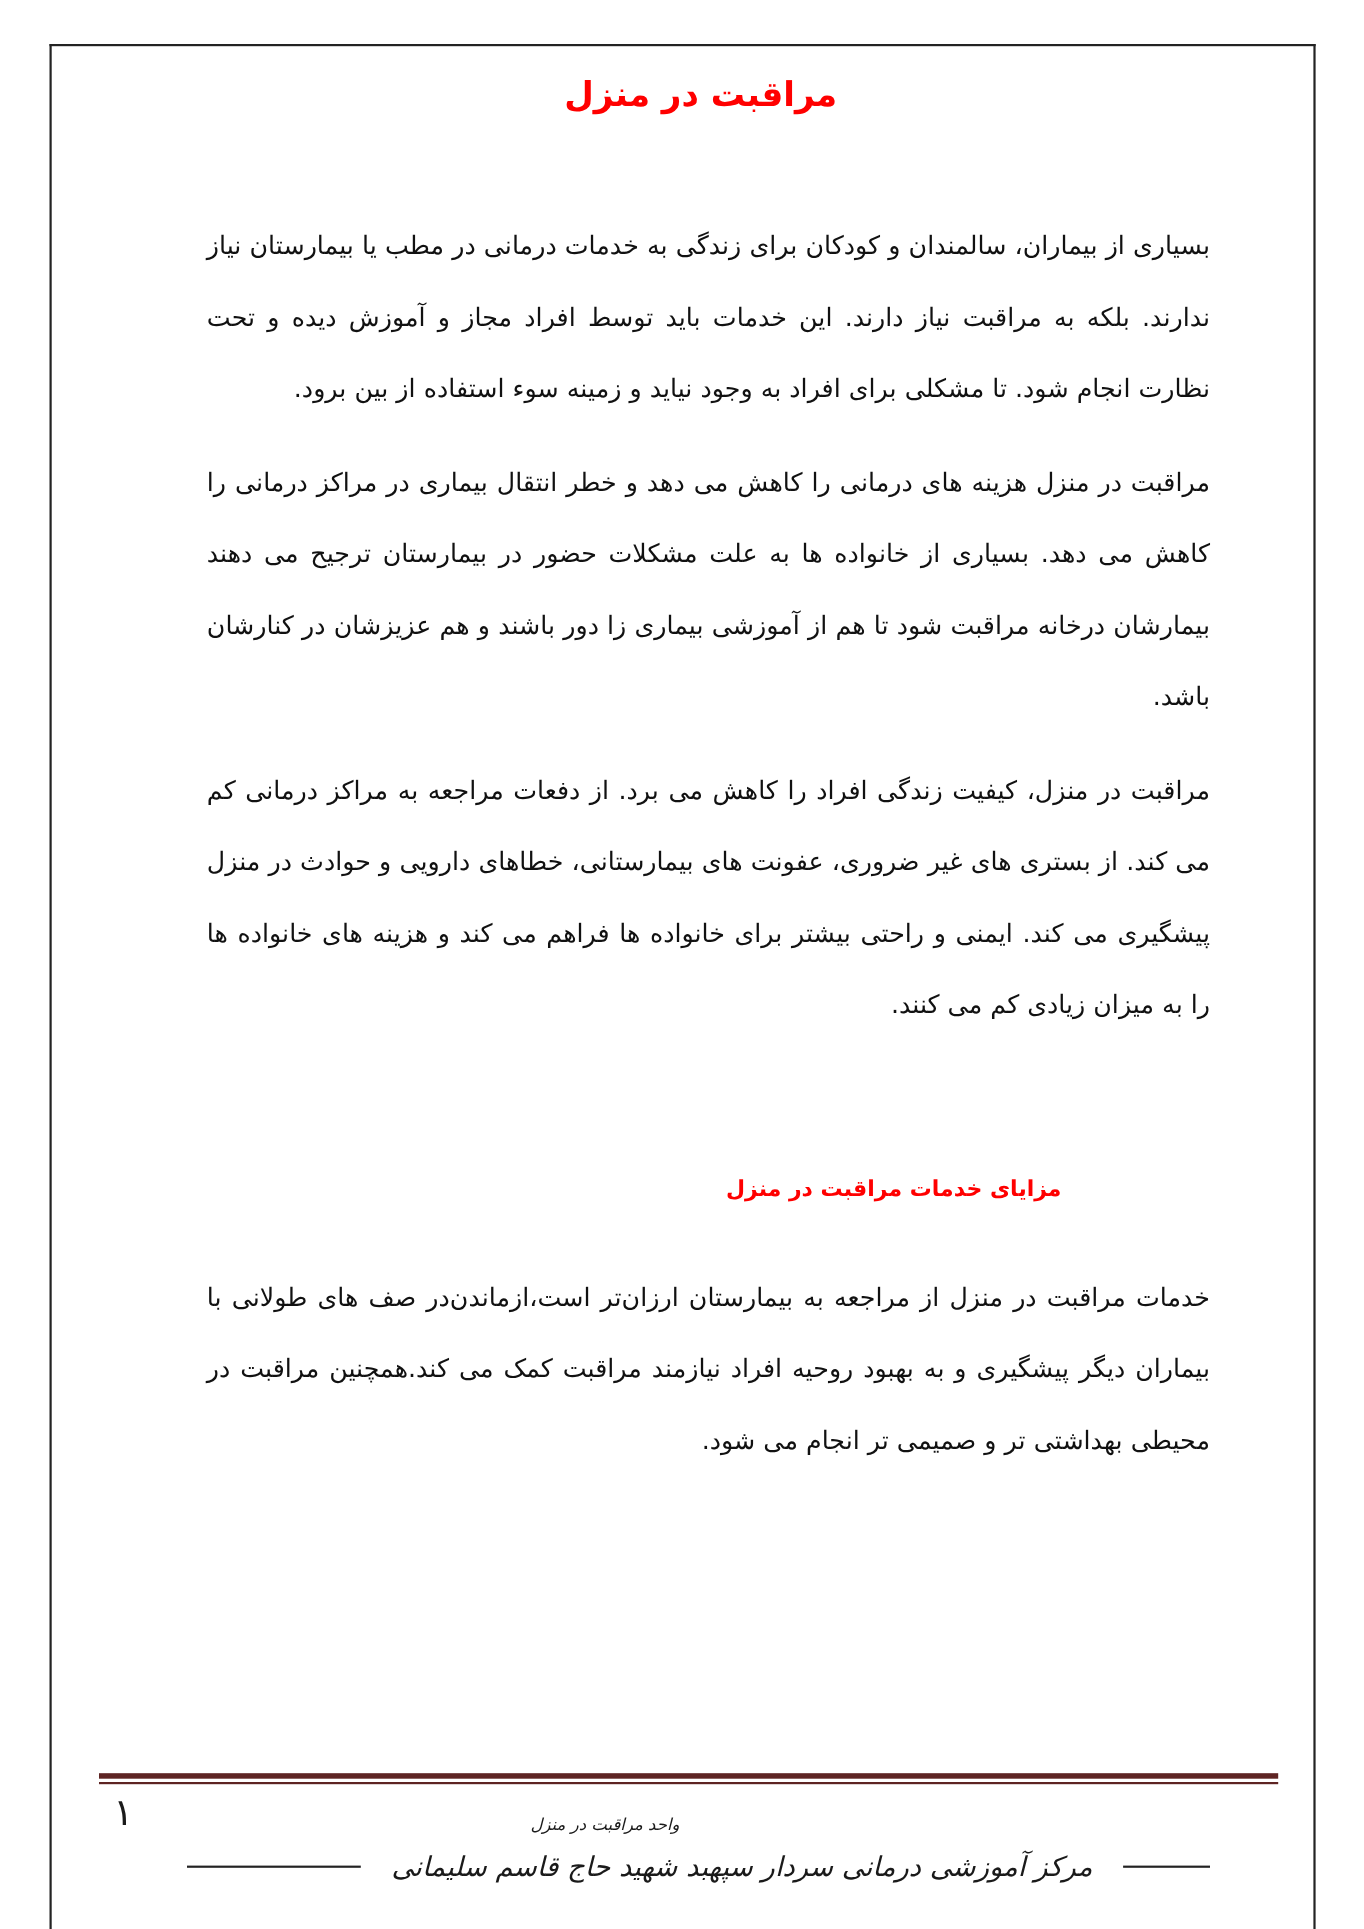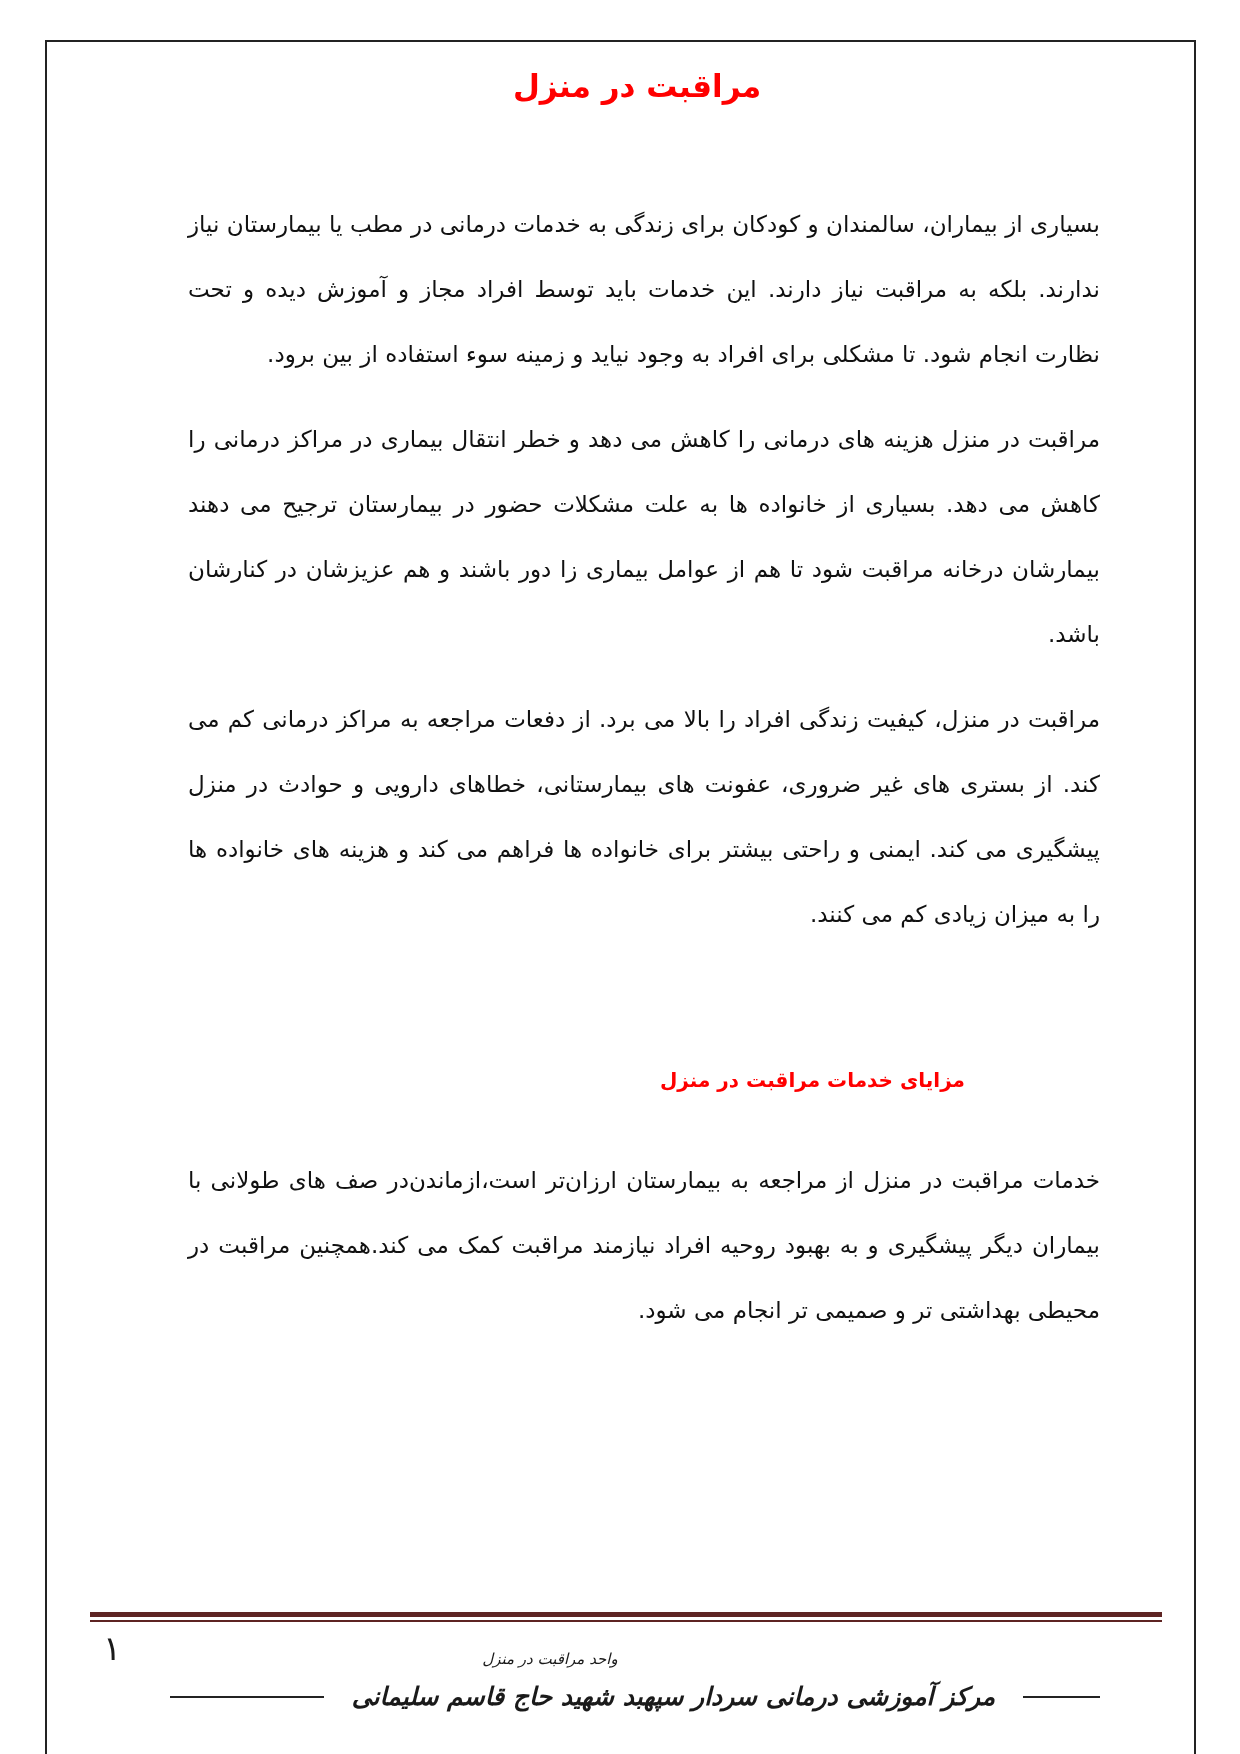--- a/index.html
+++ b/index.html
@@ -74,21 +74,20 @@
     font-style: italic;
     color: #1a1a1a;
   }
   .sig2 {
     position: absolute;
     top: 1682px; left: 170px;
     width: 930px;
     display: flex;
     align-items: center;
     direction: ltr;
-    font-weight: bold;
   }
   .rule-seg { border-top: 2px solid #232323; height: 0; }
   .rule-left  { flex: 2; margin-right: 28px; }
   .rule-right { flex: 1; margin-left: 28px; }
   .sig2-text {
     direction: rtl;
     font-size: 25px;
     font-style: italic;
     white-space: nowrap;
     color: #1a1a1a;
@@ -98,22 +97,22 @@
 <body>
 
 <div class="page">
 
   <div class="frame"></div>
 
   <h1 class="title">مراقبت در منزل</h1>
 
   <div class="content">
     <p>بسیاری از بیماران، سالمندان و کودکان برای زندگی به خدمات درمانی در مطب یا بیمارستان نیاز ندارند. بلکه به مراقبت نیاز دارند. این خدمات باید توسط افراد مجاز و آموزش دیده و تحت نظارت انجام شود. تا مشکلی برای افراد به وجود نیاید و زمینه سوء استفاده از بین برود.</p>
-    <p>مراقبت در منزل هزینه های درمانی را کاهش می دهد و خطر انتقال بیماری در مراکز درمانی را کاهش می دهد. بسیاری از خانواده ها به علت مشکلات حضور در بیمارستان ترجیح می دهند بیمارشان درخانه مراقبت شود تا هم از عوامل بیماری زا دور باشند و هم عزیزشان در کنارشان باشد.</p>
-    <p>مراقبت در منزل، کیفیت زندگی افراد را بالا می برد. از دفعات مراجعه به مراکز درمانی کم می کند. از بستری های غیر ضروری، عفونت های بیمارستانی، خطاهای دارویی و حوادث در منزل پیشگیری می کند. ایمنی و راحتی بیشتر برای خانواده ها فراهم می کند و هزینه های خانواده ها را به میزان زیادی کم می کنند.</p>
+    <p>مراقبت در منزل هزینه های درمانی را کاهش می دهد و خطر انتقال بیماری در مراکز درمانی را کاهش می دهد. بسیاری از خانواده ها به علت مشکلات حضور در بیمارستان ترجیح می دهند بیمارشان درخانه مراقبت شود تا هم از آموزشی بیماری زا دور باشند و هم عزیزشان در کنارشان باشد.</p>
+    <p>مراقبت در منزل، کیفیت زندگی افراد را کاهش می برد. از دفعات مراجعه به مراکز درمانی کم می کند. از بستری های غیر ضروری، عفونت های بیمارستانی، خطاهای دارویی و حوادث در منزل پیشگیری می کند. ایمنی و راحتی بیشتر برای خانواده ها فراهم می کند و هزینه های خانواده ها را به میزان زیادی کم می کنند.</p>
 
     <h2 class="subheading">مزایای خدمات مراقبت در منزل</h2>
 
     <p>خدمات مراقبت در منزل از مراجعه به بیمارستان ارزان‌تر است،ازماندن‌در صف های طولانی با بیماران دیگر پیشگیری و به بهبود روحیه افراد نیازمند مراقبت کمک می کند.همچنین مراقبت در محیطی بهداشتی تر و صمیمی تر انجام می شود.</p>
   </div>
 
   <div class="footer-rule"></div>
 
   <div class="page-number">۱</div>
 

